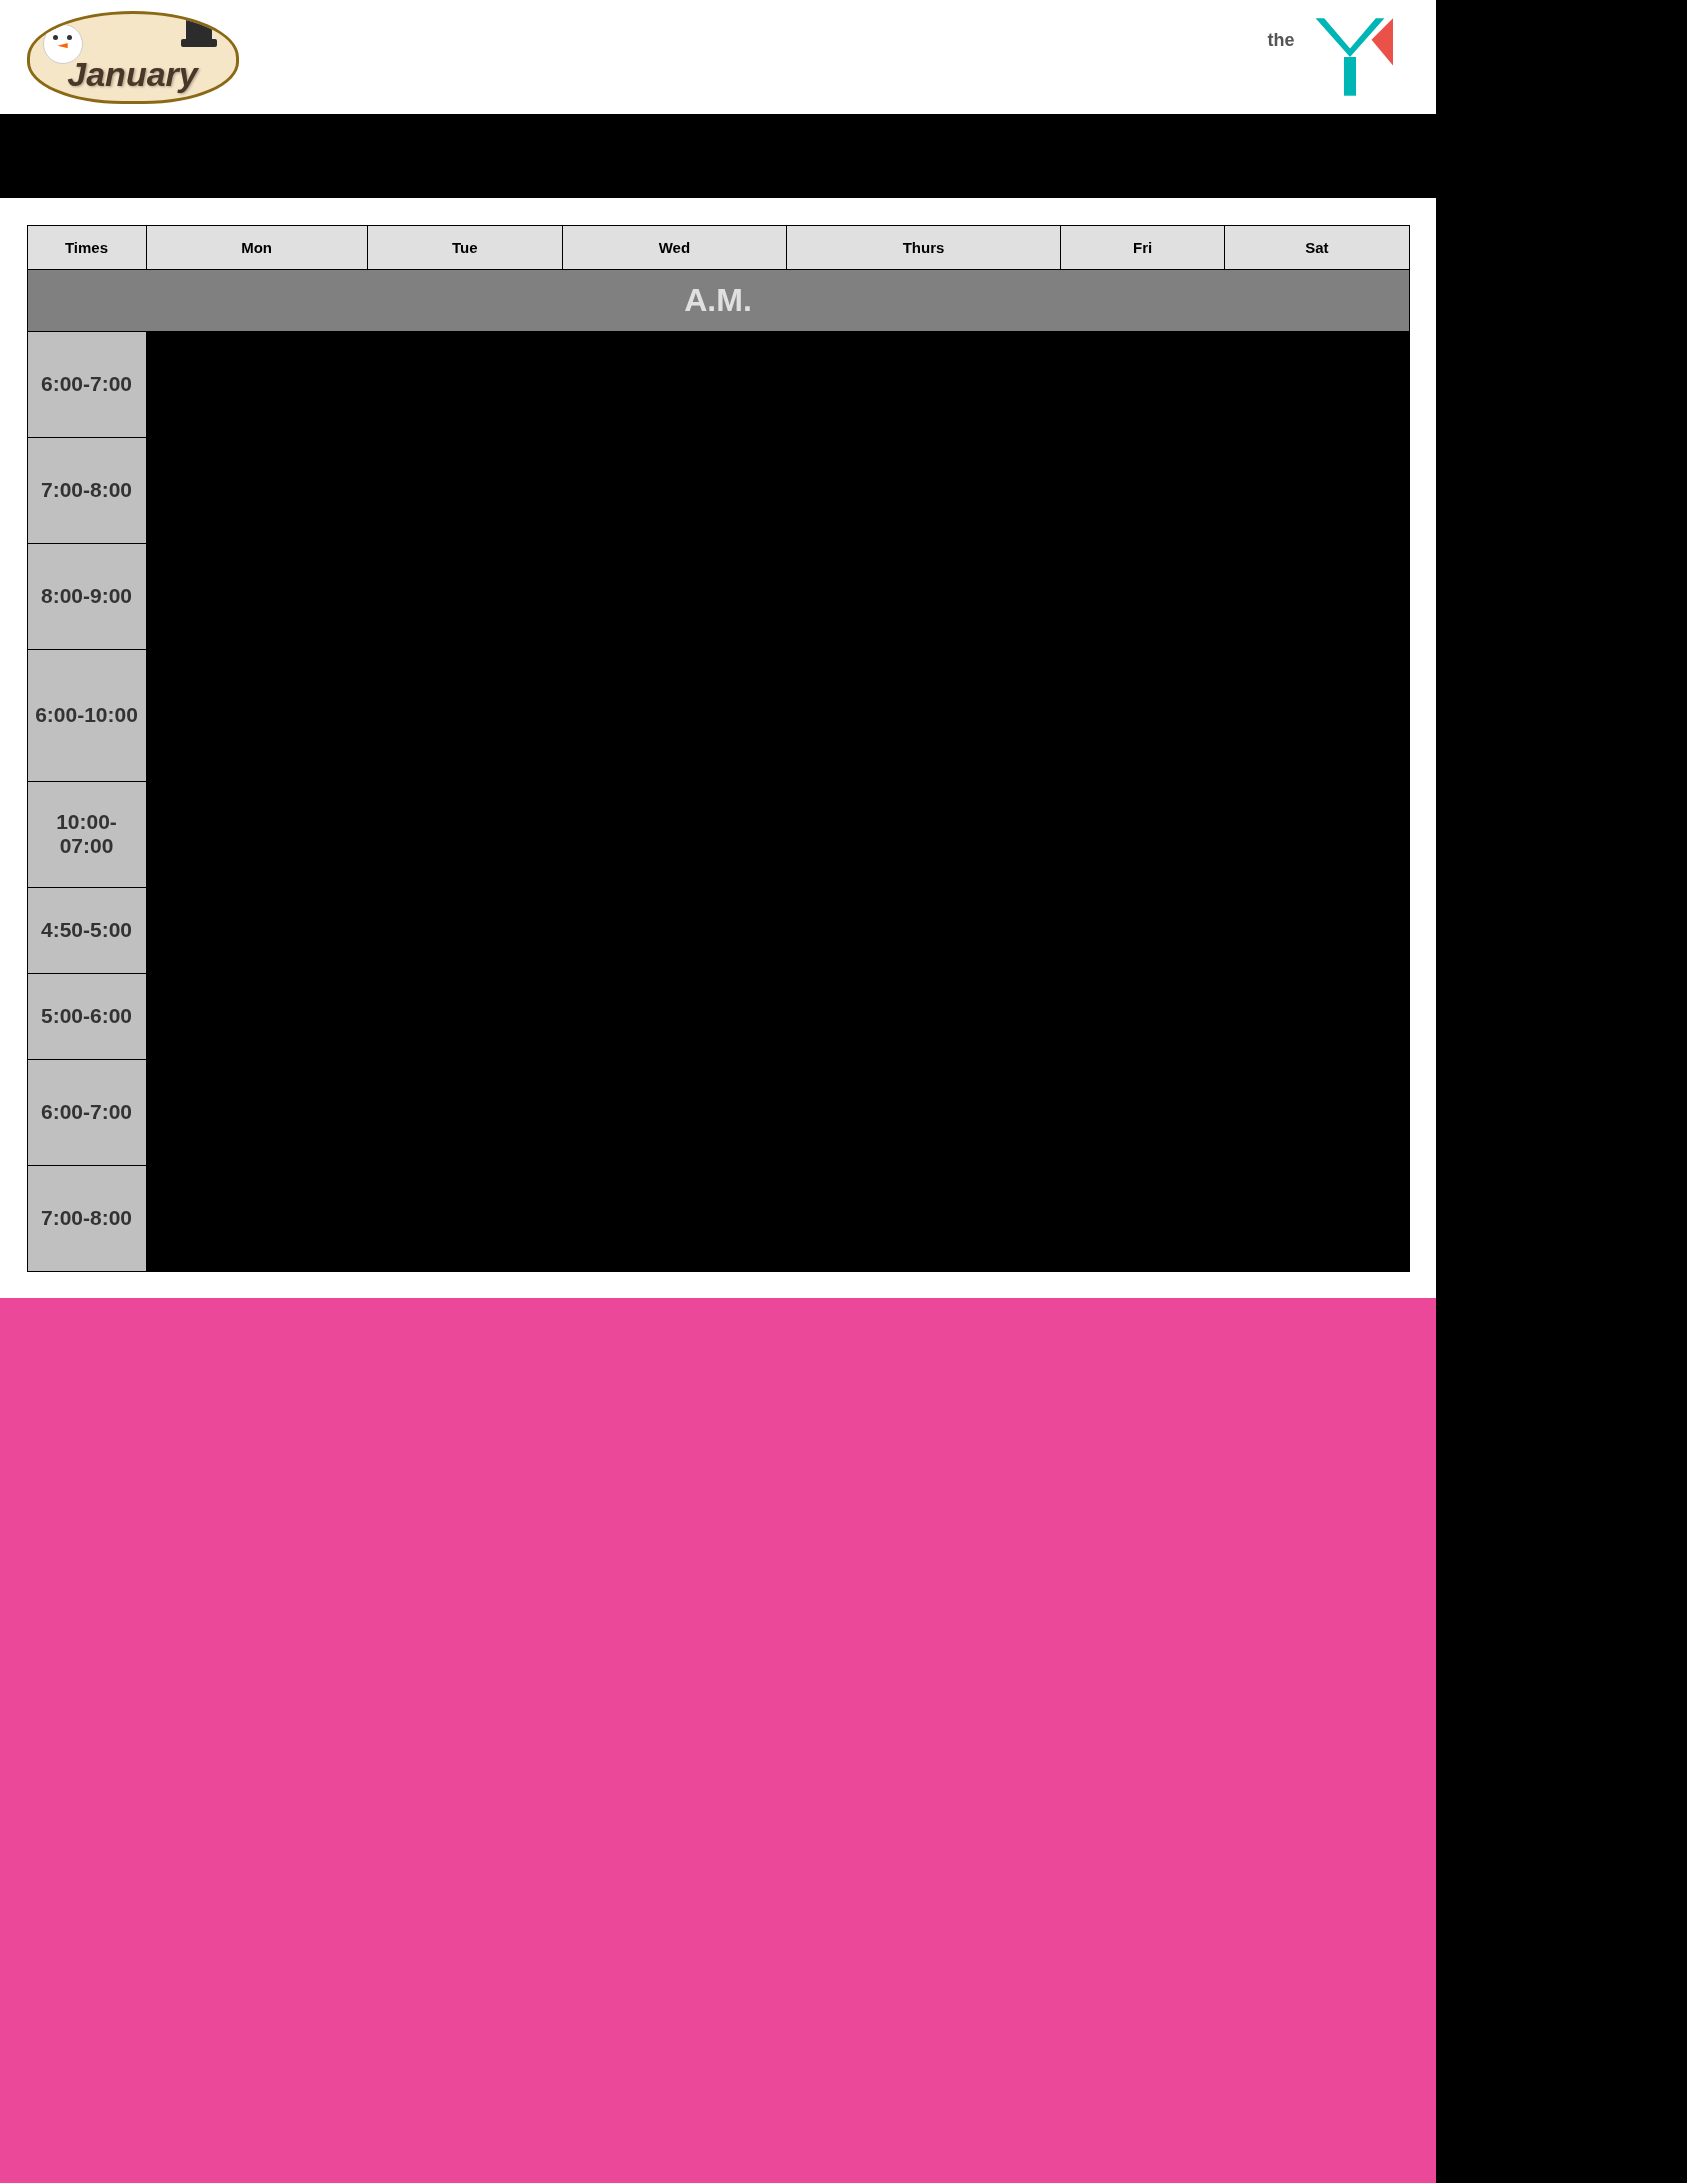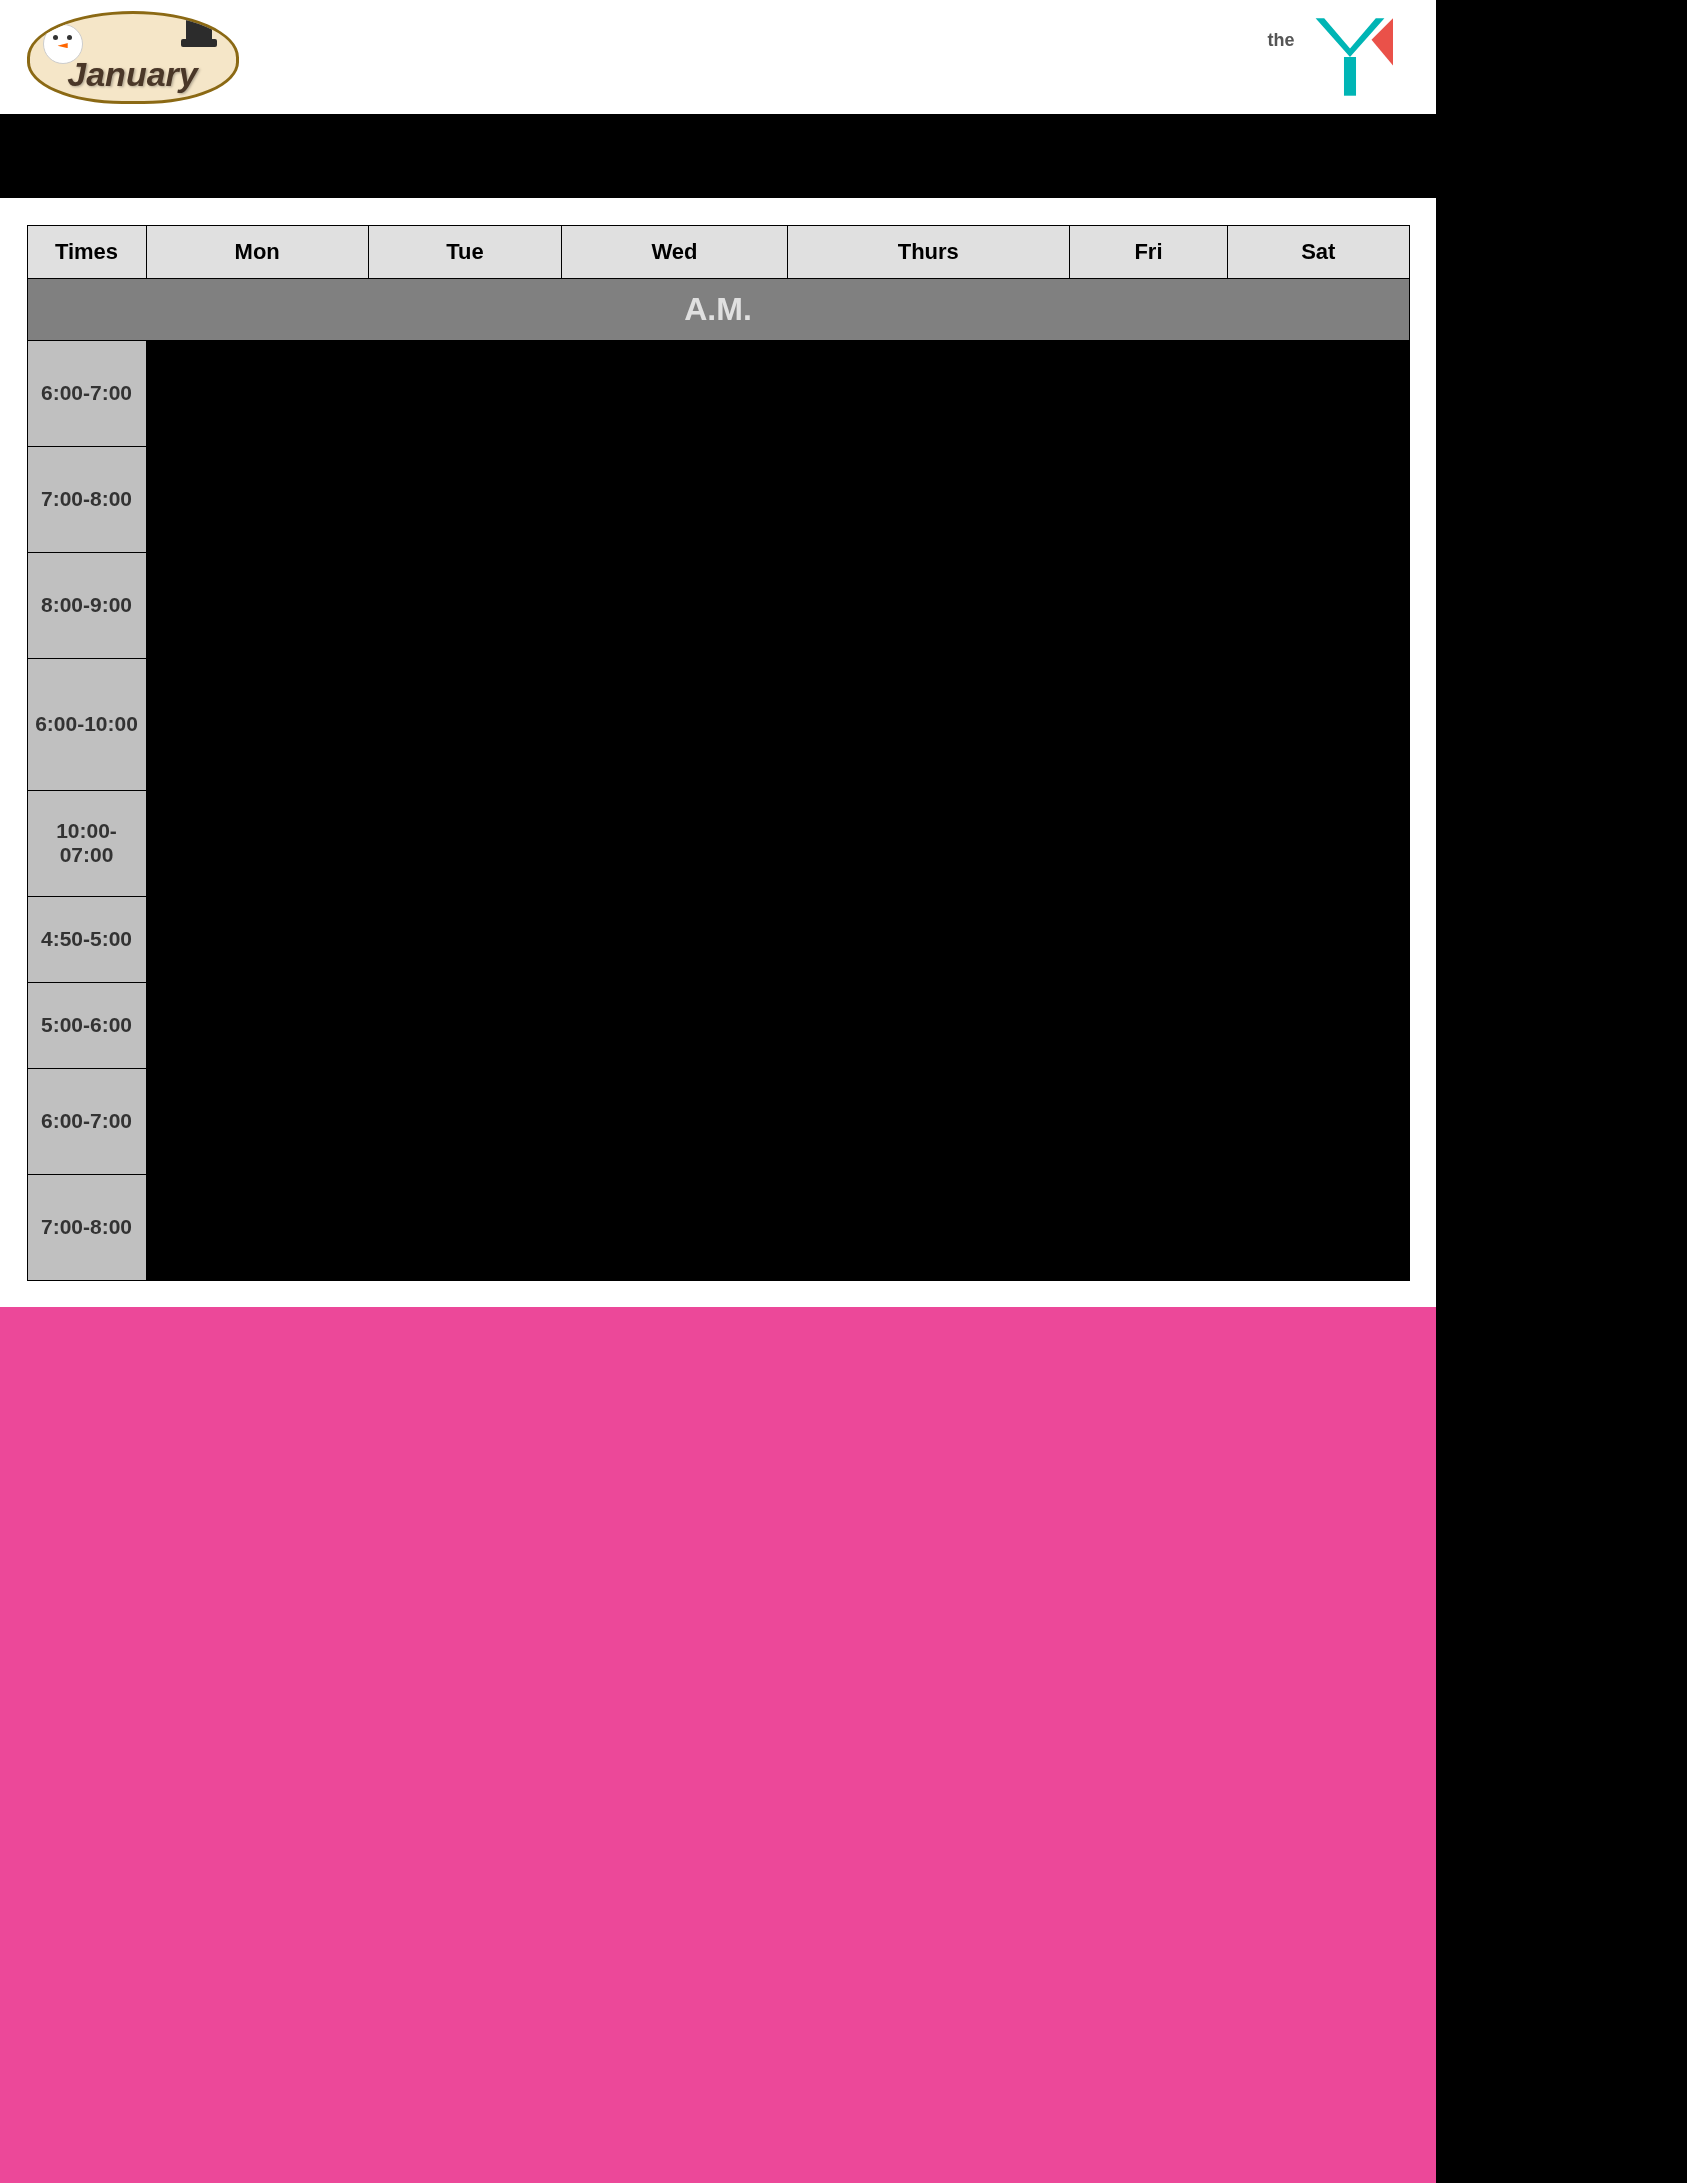--- a/index.html
+++ b/index.html
@@ -189,21 +189,21 @@
       width: 100%;
       border-collapse: collapse;
       border: 1.3px solid #000;
     }
 
     
     .schedule-table thead tr th {
       background: #e0e0e0;
       border: 1.3px solid #000;
       padding: 13.2px 6.6px;
-      font-size: 22px;
+      font-size: 15px;
       font-weight: bold;
       text-align: center;
       color: #000;
     }
 
     .schedule-table thead tr th.times-col {
       width: 119px;
     }
 
     

